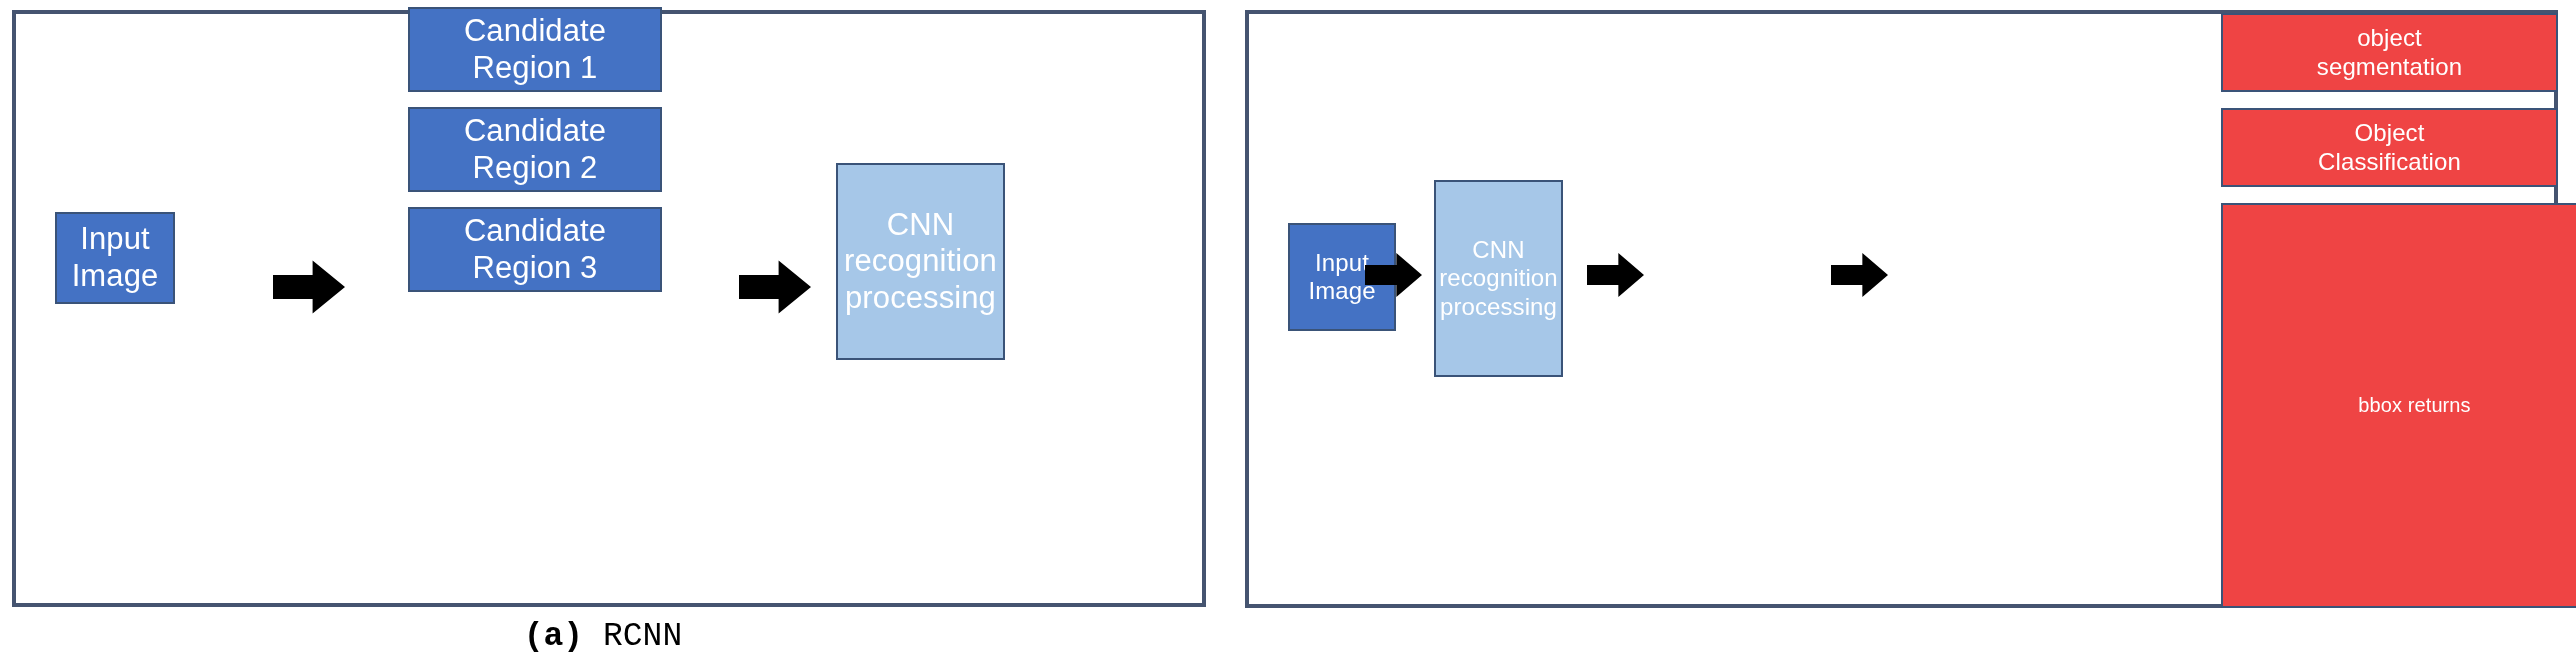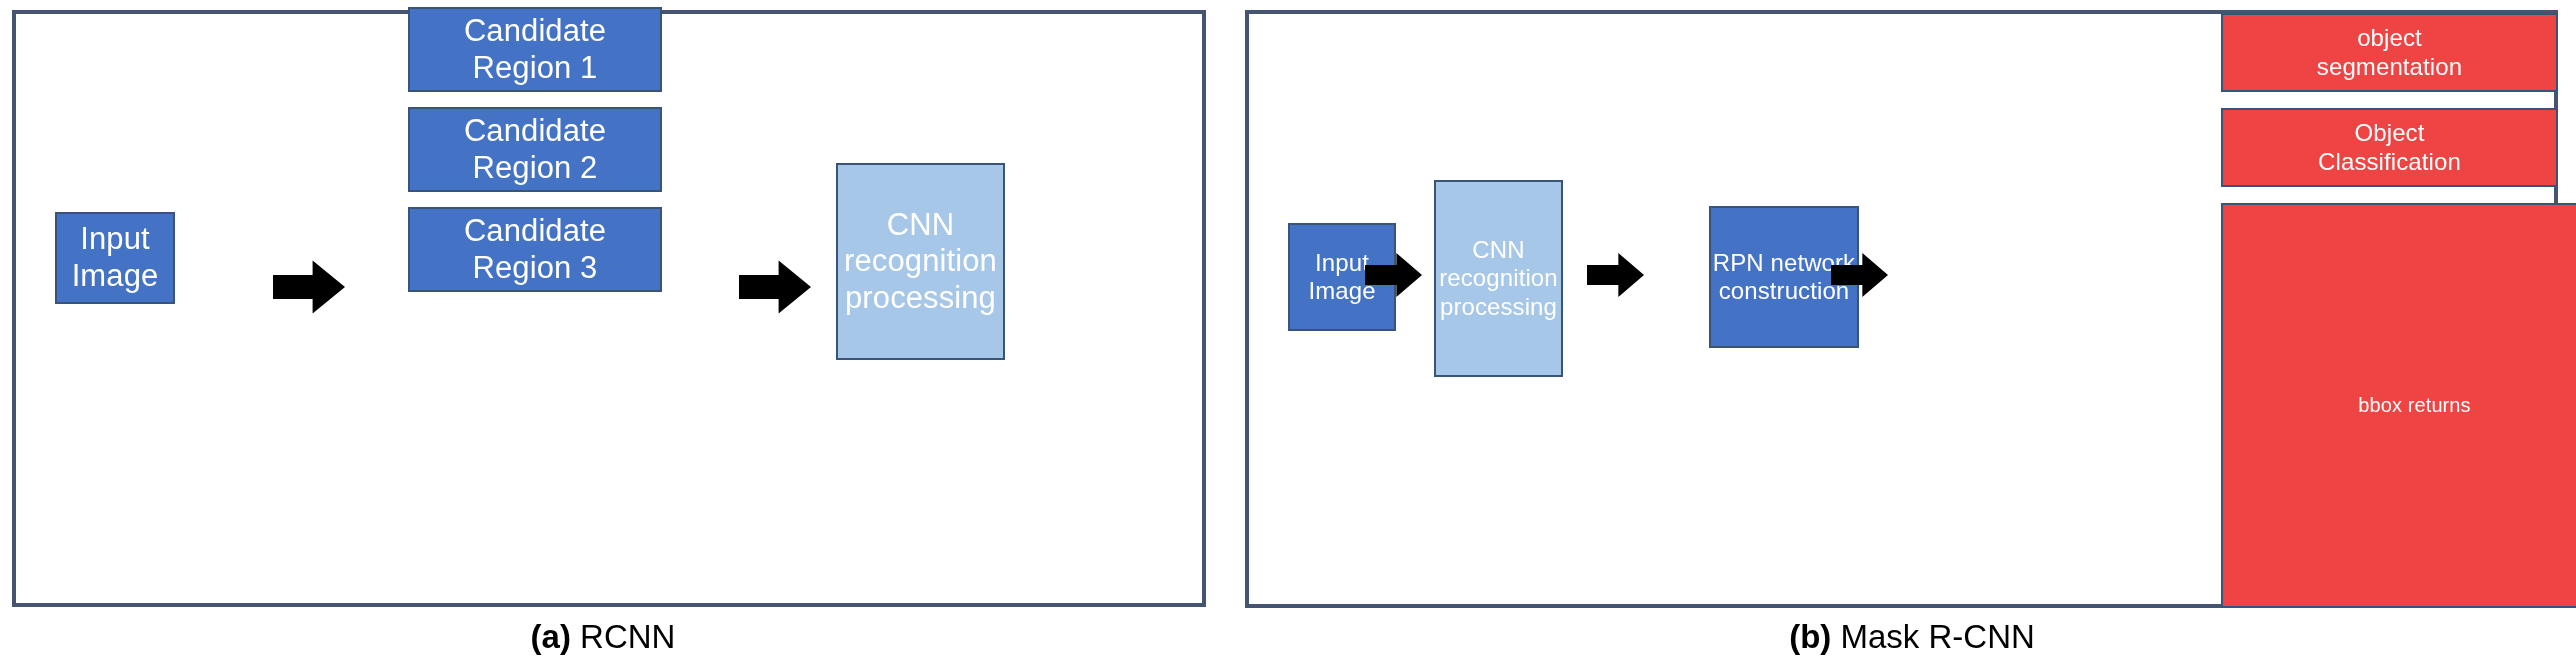--- a/index.html
+++ b/index.html
@@ -54,21 +54,21 @@
   
   .arrow {
     position: absolute;
     display: block;
   }
   .arrow svg { display: block; width: 100%; height: 100%; }
 
   
   .caption {
     position: absolute;
-    font-family: Liberation Sans, sans-serif;
+    font-family: Liberation Mono, monospace;
     color: #000000;
     font-size: 33px;
     white-space: nowrap;
     text-align: center;
   }
   .caption .tag { font-weight: bold; }
 
   
   #a-input          { left: 12px;   top: 212px; width: 120px;  height: 92px; font-size: 31px; }
   #a-cand-1         { left: 365px;  top: 7.2px;  width: 254px;  height: 85px; font-size: 31px; }
@@ -134,22 +134,20 @@
 
   <div class="panel" id="panel-b"></div>
 
   <div class="node fill-dark" id="b-input">Input
 Image</div>
 
   <div class="node fill-light" id="b-cnn">CNN
 recognition
 processing</div>
 
-  <div class="node fill-dark" id="b-rpn">RPN network
-construction</div>
 
   <div class="node fill-mid" id="b-seg">object
 segmentation</div>
 
   <div class="node fill-mid" id="b-cls">Object
 Classification</div>
 
   <div class="node fill-mid" id="b-bbox">bbox returns</div>
 
   <span class="arrow" id="b-arrow-1">
@@ -163,18 +161,15 @@
       <polygon points="0,28 66,28 66,4 120,48 66,92 66,68 0,68" fill="#000000"></polygon>
     </svg>
   </span>
 
   <span class="arrow" id="b-arrow-3">
     <svg viewBox="0 0 120 96" preserveAspectRatio="none">
       <polygon points="0,28 66,28 66,4 120,48 66,92 66,68 0,68" fill="#000000"></polygon>
     </svg>
   </span>
 
-  <div class="caption" id="caption-b">
-    <span class="tag">(b)</span><span> Mask R-CNN</span>
-  </div>
 
 </div>
 
 
 </body></html>

